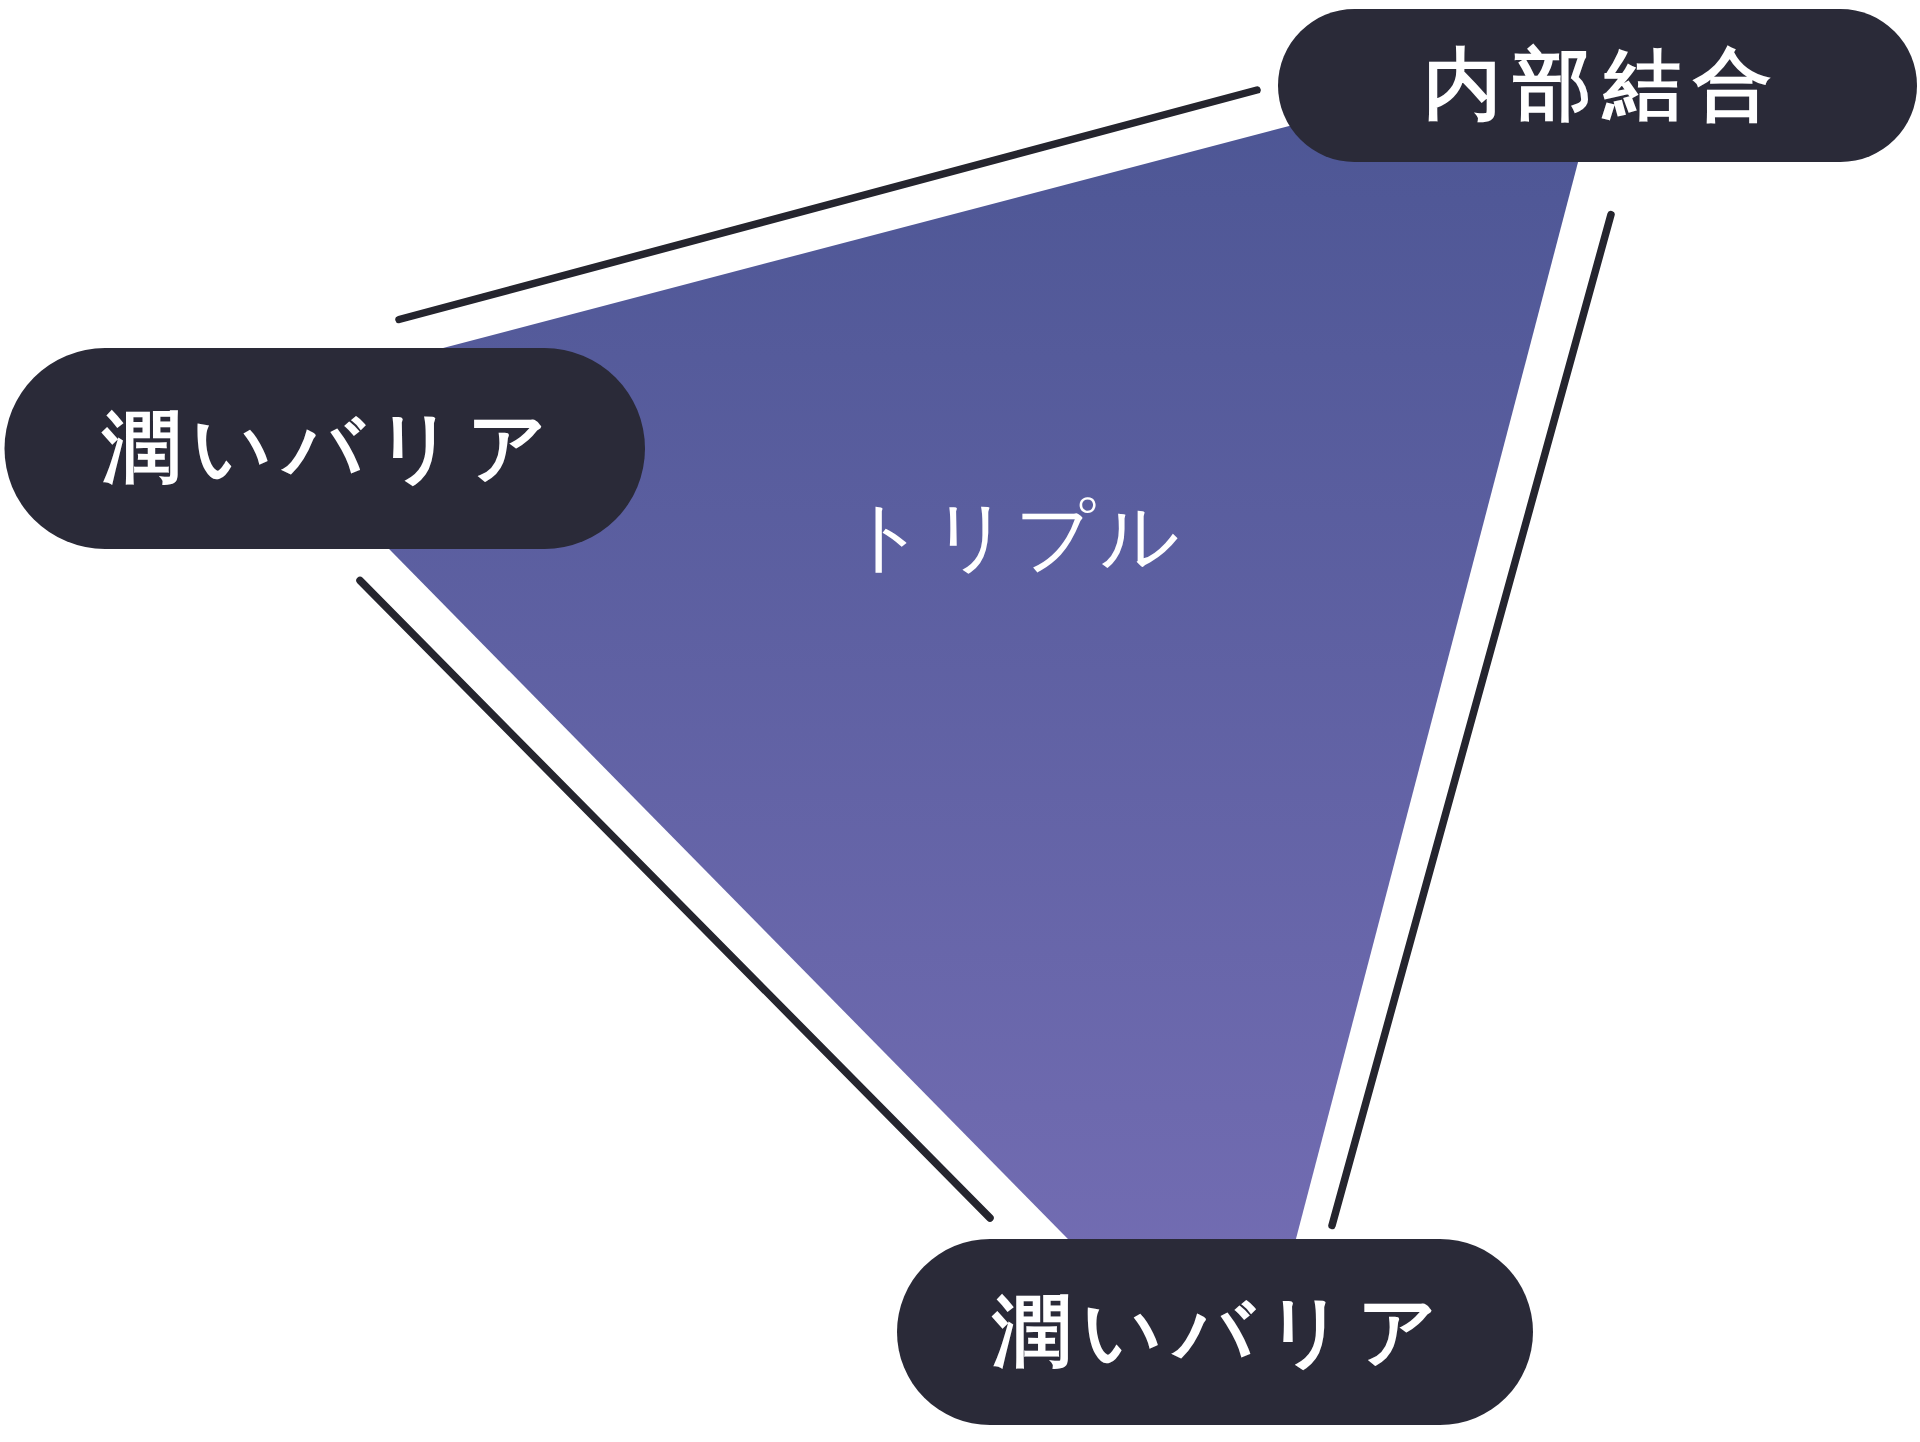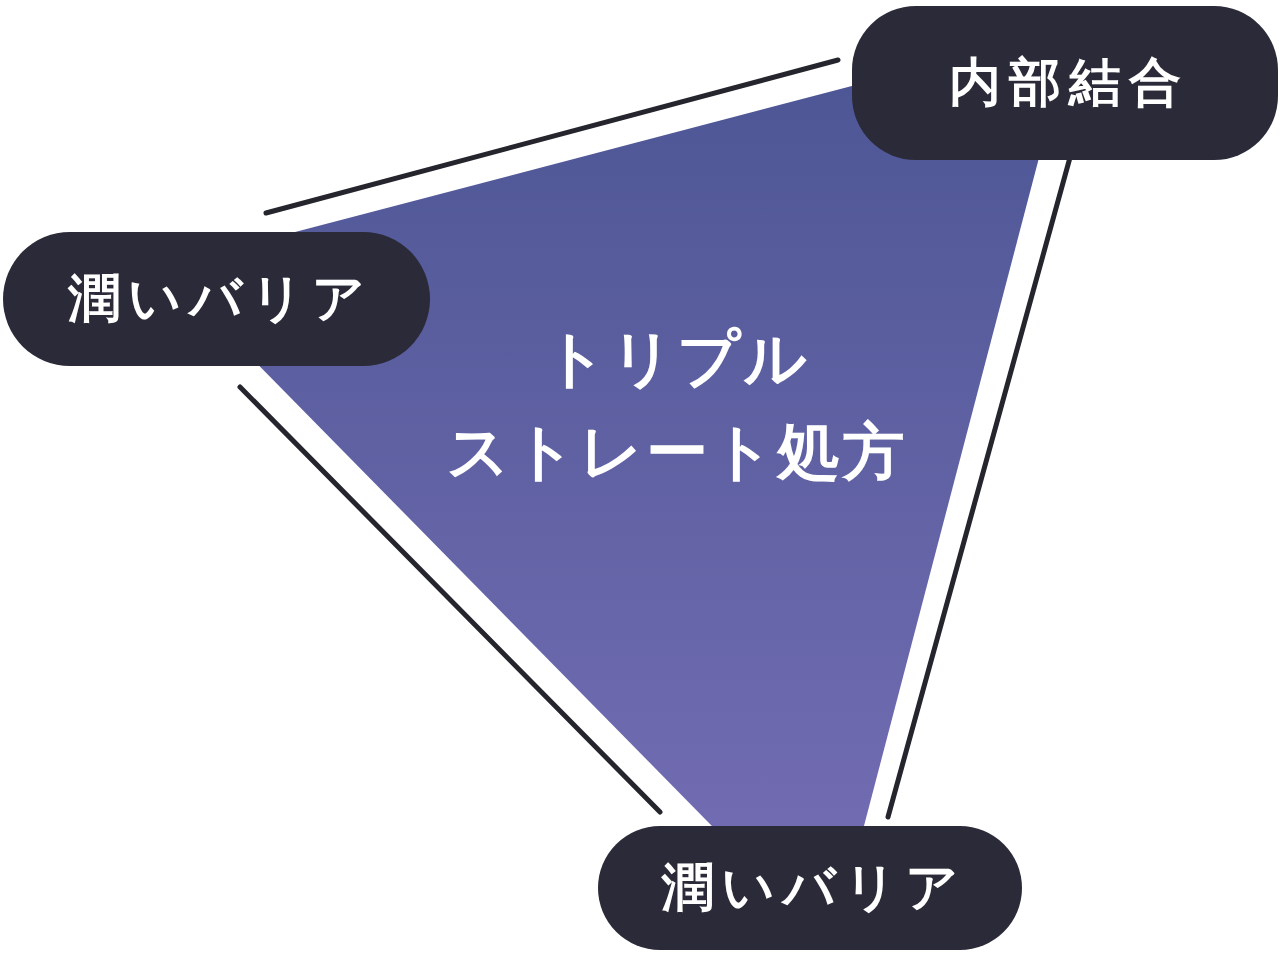--- a/index.html
+++ b/index.html
@@ -32,32 +32,32 @@
     align-items: center;
     justify-content: center;
     background: var(--pill-bg, #2a2a38);
     color: var(--pill-text, #ffffff);
     font-weight: 700;
     font-size: 52px;
     letter-spacing: 8px;
     text-indent: 8px;
     white-space: nowrap;
   }
-  .pill--top-right { left: 852px; top: 6px;   width: 426px; height: 154px; border-radius: 64px; }
+  .pill--top-right { left: 852px; top: 6px;   width: 426px; height: 102px; border-radius: 64px; }
   .pill--left      { left: 3px;   top: 232px; width: 427px; height: 134px; border-radius: 67px; }
   .pill--bottom    { left: 598px; top: 826px; width: 424px; height: 124px; border-radius: 62px; }
   .center-title {
     position: absolute;
     left: 337px;
     top: 312px;
     width: 680px;
     text-align: center;
     color: var(--center-text, #ffffff);
-    font-weight: 700;
-    font-size: 62px;
+    font-weight: 400;
+    font-size: 52px;
     line-height: 93px;
     letter-spacing: 3px;
     white-space: nowrap;
   }
 </style>
 </head>
 <body>
 
 <div class="canvas">
 
@@ -69,21 +69,20 @@
       </linearGradient>
     </defs>
     <polygon points="162,267 1073,28 832,948" fill="url(#triGrad)"></polygon>
     <line x1="266" y1="213" x2="838" y2="60"></line>
     <line x1="240" y1="387" x2="660" y2="812"></line>
     <line x1="1074" y1="143" x2="888" y2="817"></line>
   </svg>
 
   <div class="center-title">
     <div>トリプル</div>
-    <div>ストレート処方</div>
   </div>
 
   <div class="pill pill--top-right">
     <span>内部結合</span>
   </div>
 
   <div class="pill pill--left">
     <span>潤いバリア</span>
   </div>
 

